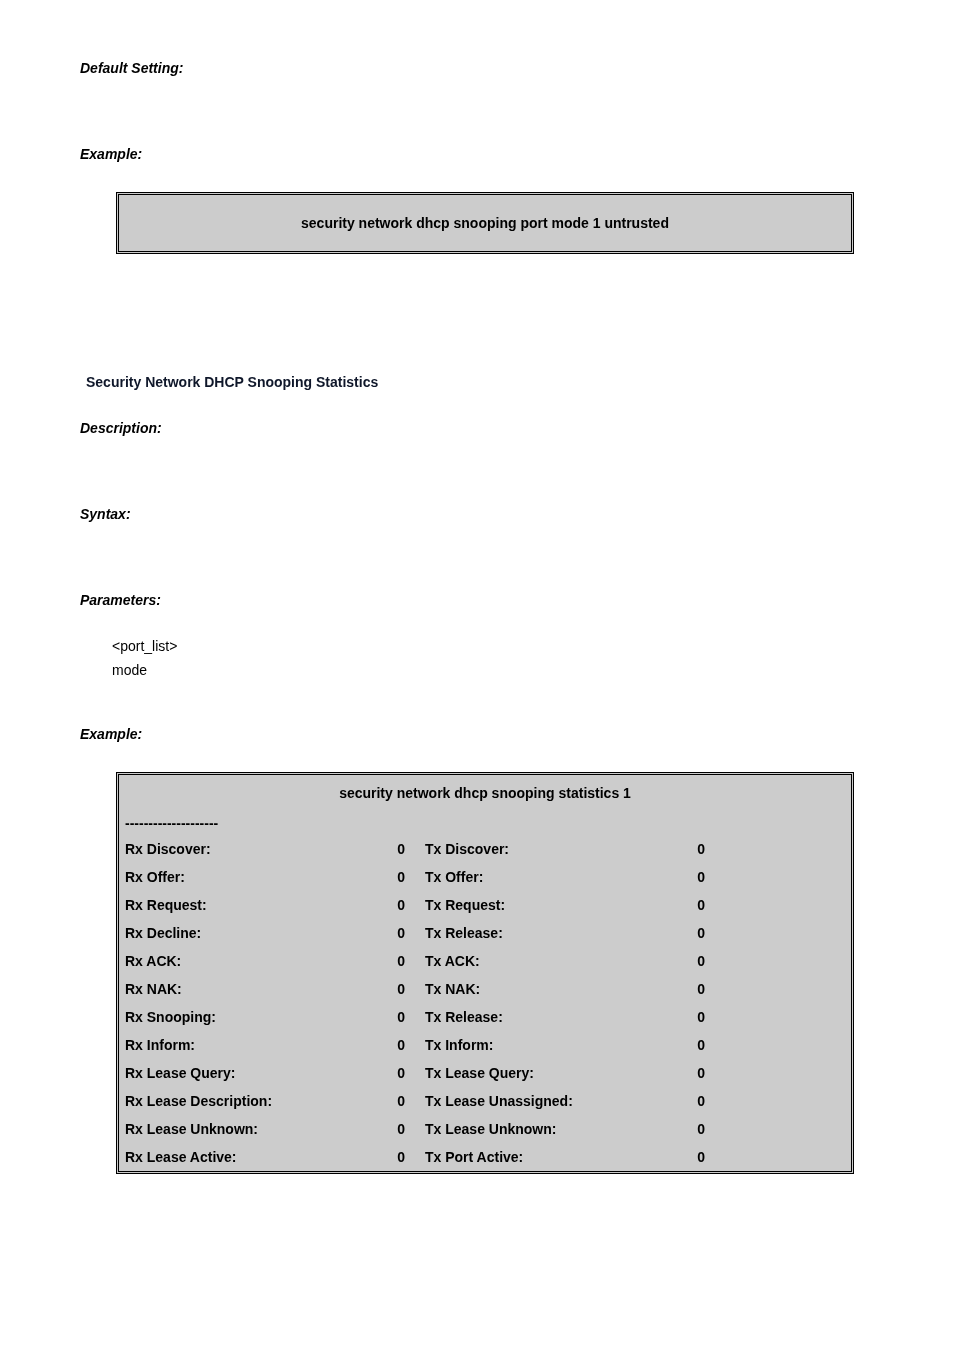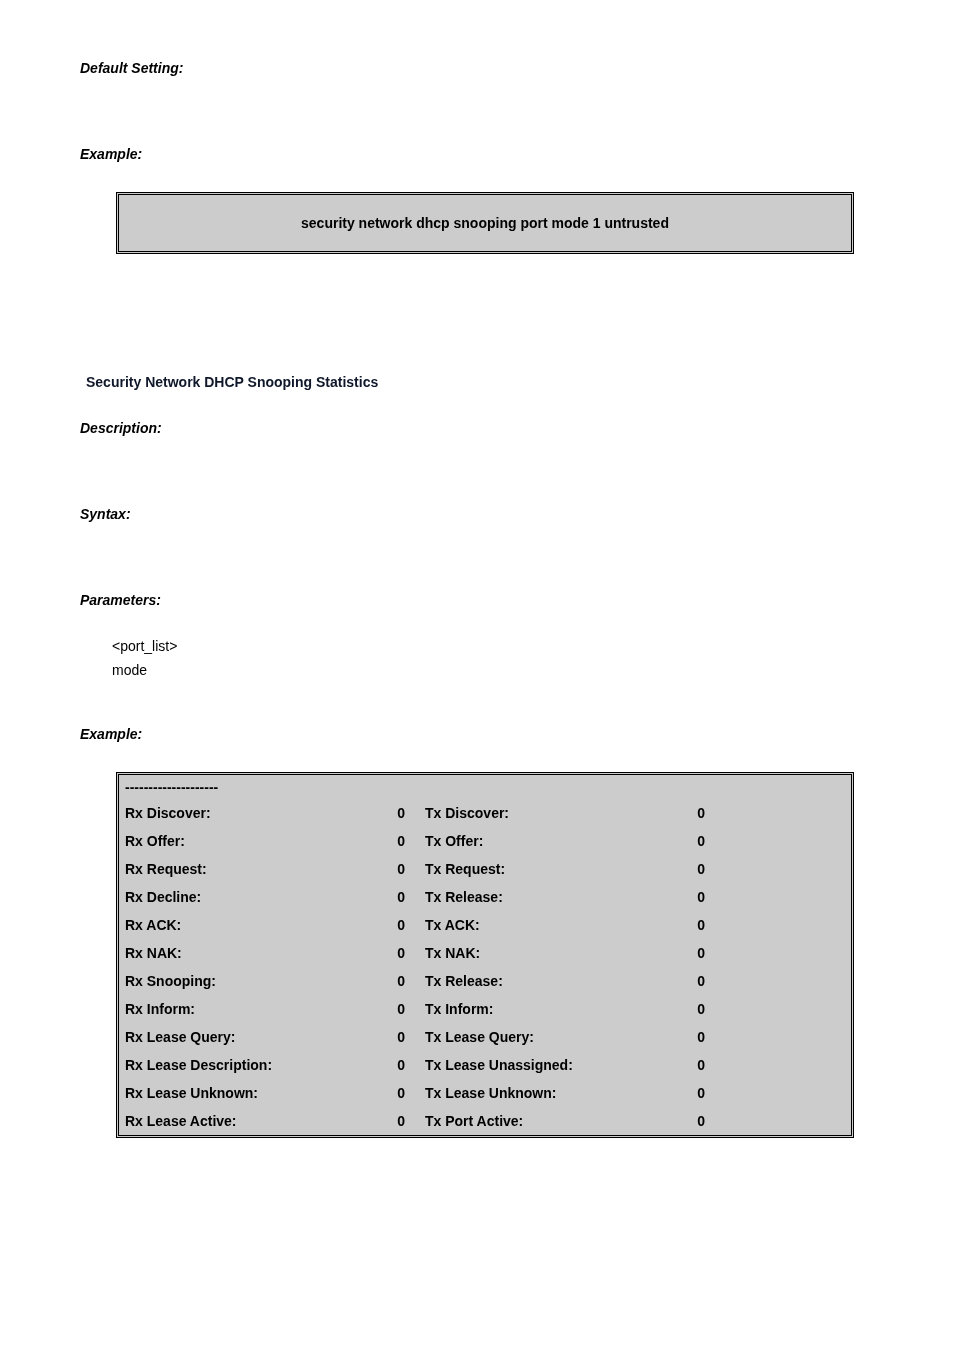--- a/index.html
+++ b/index.html
@@ -104,20 +104,21 @@
 <div class="bold-label">Parameters:</div>
 
 <div class="param-item">&lt;port_list&gt;</div>
 <div class="param-item">mode</div>
 
 <div class="spacer-md"></div>
 
 <div class="bold-label">Example:</div>
 
 <div class="stats-box">
+  <div class="stats-header">security network dhcp snooping statistics 1</div>
   <div class="stats-dashes">--------------------</div>
   <div id="stats-rows-container">
       <div class="stats-row">
         <span class="stats-rx-label">Rx Discover:</span>
         <span class="stats-rx-value">0</span>
         <span class="stats-tx-label">Tx Discover:</span>
         <span class="stats-tx-value">0</span>
       </div>
       <div class="stats-row">
         <span class="stats-rx-label">Rx Offer:</span>

